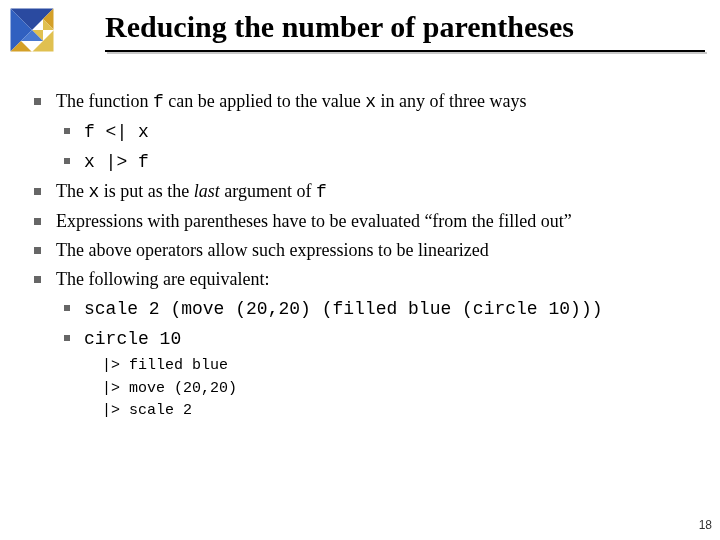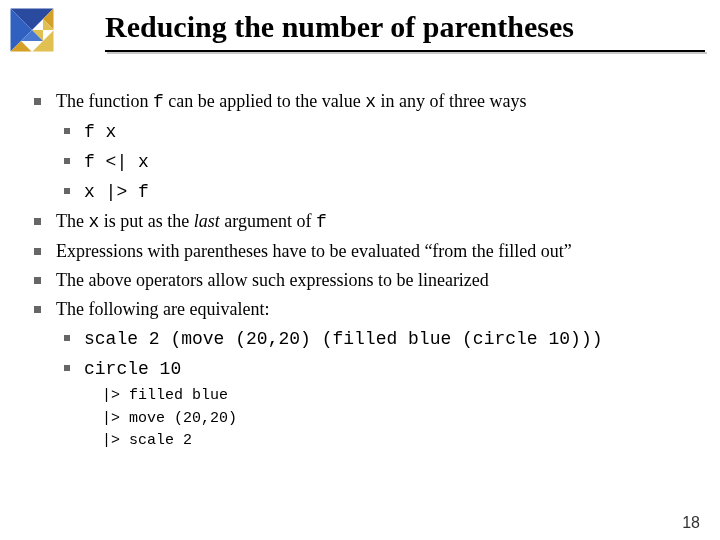--- a/index.html
+++ b/index.html
@@ -90,23 +90,23 @@
   }
   .mono-line {
     font-family: Liberation Mono, monospace;
     font-size: 15px;
     padding-left: 56px;
     white-space: pre;
   }
   .ital { font-style: italic; text-align: center; }
   .pagenum {
     position: absolute;
-    right: 20px;
+    right: 8px;
     bottom: 8px;
-    font-size: 16px;
+    font-size: 12px;
     font-family: Arial, sans-serif;
     color: #333;
   }
 </style>
 </head>
 <body>
 
 <div class="slide">
 
   <svg class="logo" viewBox="0 0 44 44">
@@ -124,21 +124,20 @@
   <div class="title">Reducing the number of parentheses</div>
   <div class="title-underline"></div>
   <div class="title-shadow"></div>
 
   <div class="body">
 
     <div class="b1">
       <span>The function </span><span class="mono">f</span><span> can be applied to the value </span><span class="mono">x</span><span> in any of three ways</span>
     </div>
 
-    <div class="b2"><span class="mono">f x</span></div>
     <div class="b2"><span class="mono">f &lt;| x</span></div>
     <div class="b2"><span class="mono">x |&gt; f</span></div>
 
     <div class="b1">
       <span>The </span><span class="mono">x</span><span> is put as the </span><span class="ital">last</span><span> argument of </span><span class="mono">f</span>
     </div>
 
     <div class="b1"><span>Expressions with parentheses have to be evaluated “from the filled out”</span></div>
     <div class="b1"><span>The above operators allow such expressions to be linearized</span></div>
     <div class="b1"><span>The following are equivalent:</span></div>

